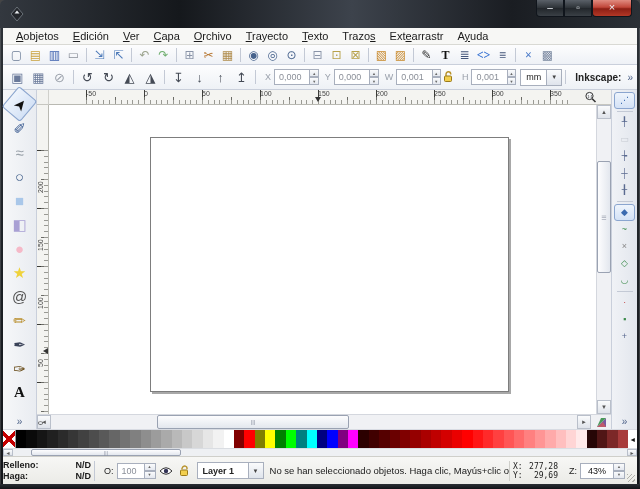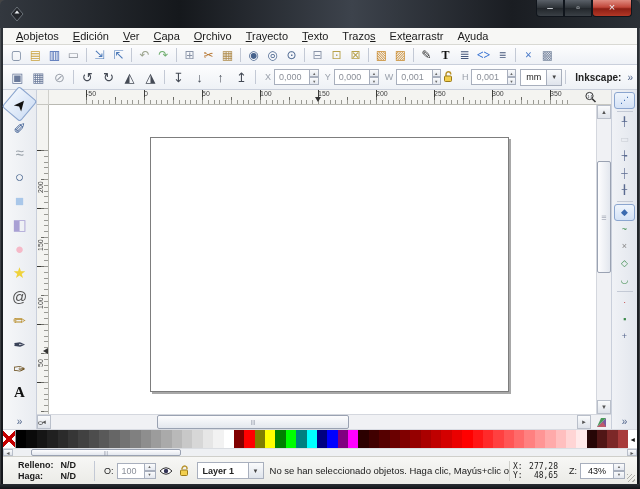--- a/index.html
+++ b/index.html
@@ -143,21 +143,21 @@
     border:1px solid #b9bfca; display:flex; align-items:center; justify-content:center; }
   .palscroll .pthumb { margin-left:18px; width:150px; background:linear-gradient(180deg,#fdfdfe,#e3e7ee);
     border:1px solid #9aa2b2; border-radius:2px; font-size:5px; color:#8a90a0;
     display:flex; align-items:center; justify-content:center; }
   .palscroll .right { margin-left:auto; }
 
   
   .statusbar { position:absolute; left:3px; right:3px; top:456px; height:28px;
     background:linear-gradient(180deg,#f7f7f5,#ebebe7); border-top:1px solid #cfcfca;
     display:flex; align-items:center; font-size:9px; color:#1a1a1a; }
-  .fs-block { display:flex; flex-direction:column; justify-content:center; gap:1px; padding:0 15px; width:88px; }
+  .fs-block { display:flex; flex-direction:column; justify-content:center; gap:1px; padding:0 0; width:88px; }
   .fs-row { display:flex; justify-content:space-between; font-weight:bold; }
   .fs-row .val { font-weight:bold; }
   .op-block { display:flex; align-items:center; }
   .op-block .fld { width:28px; }
   .statusbar .mini-icon { margin:0 3px; display:flex; }
   .layer-combo .val { font-weight:bold; width:52px; }
   .status-msg { flex:1; overflow:hidden; white-space:nowrap; font-size:9.5px; padding-left:6px; }
   .xy-block { width:52px; font-family:"DejaVu Sans Mono","Liberation Mono",monospace; font-size:8px;
     display:flex; flex-direction:column; border-left:1px solid #cfcfca; padding:1px 3px; }
   .xy-row { display:flex; } .xy-row .lbl { width:10px; } .xy-row .val { flex:1; text-align:right; }
@@ -488,21 +488,21 @@
       <span class="drop">▼</span>
     </span>
     <span class="status-msg">No se han seleccionado objetos. Haga clic, Mayús+clic o arrastr</span>
     <div class="xy-block">
       <div class="xy-row">
           <span class="lbl">X:</span>
           <span class="val">277,28</span>
         </div>
       <div class="xy-row">
           <span class="lbl">Y:</span>
-          <span class="val">48,65</span>
+          <span class="val">29,69</span>
         </div>
     </div>
     <div class="z-block">
       <span class="fld-label" style="color:#222">Z:</span>
       <span class="fld">43%</span>
       <span class="spin">
           <span>▲</span>
           <span>▼</span>
         </span>
     </div>

